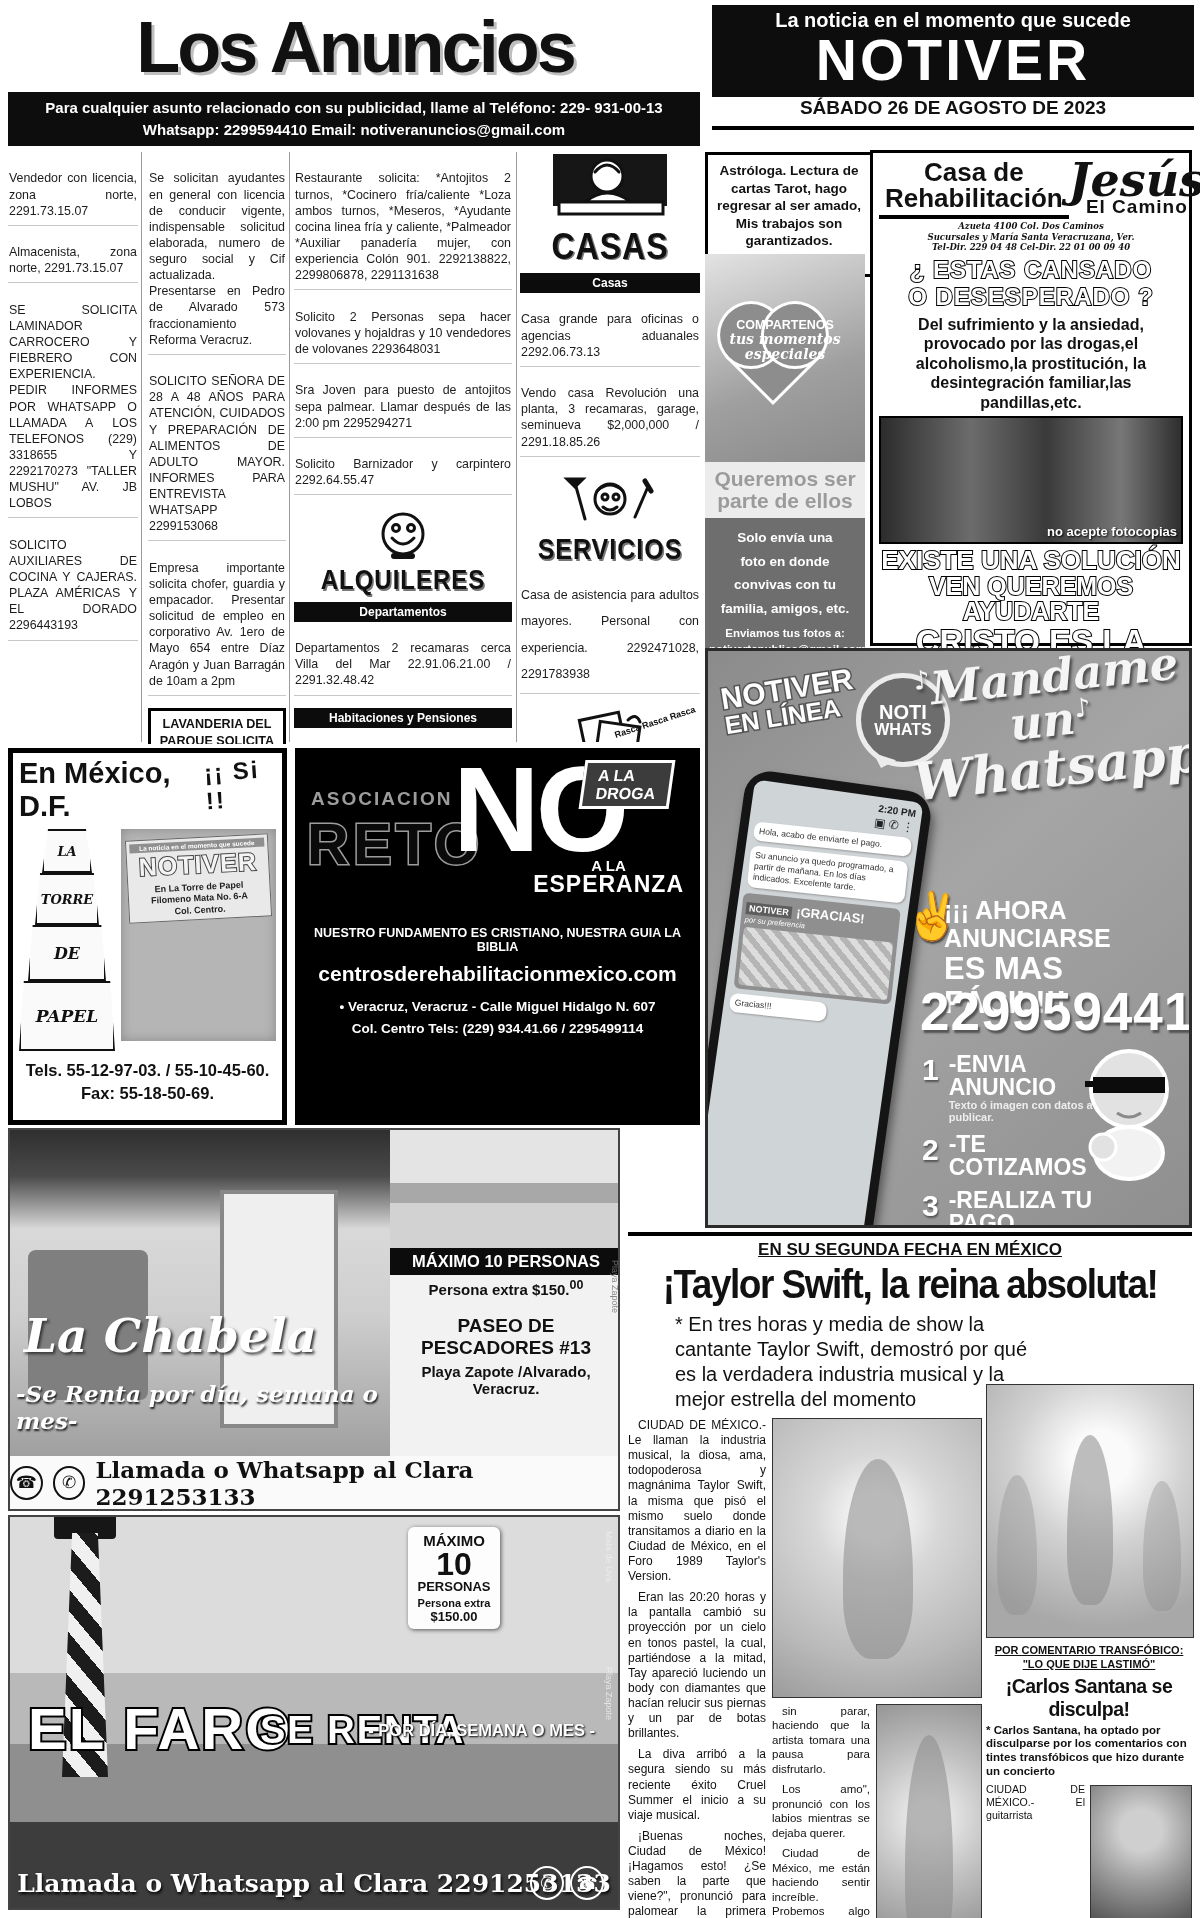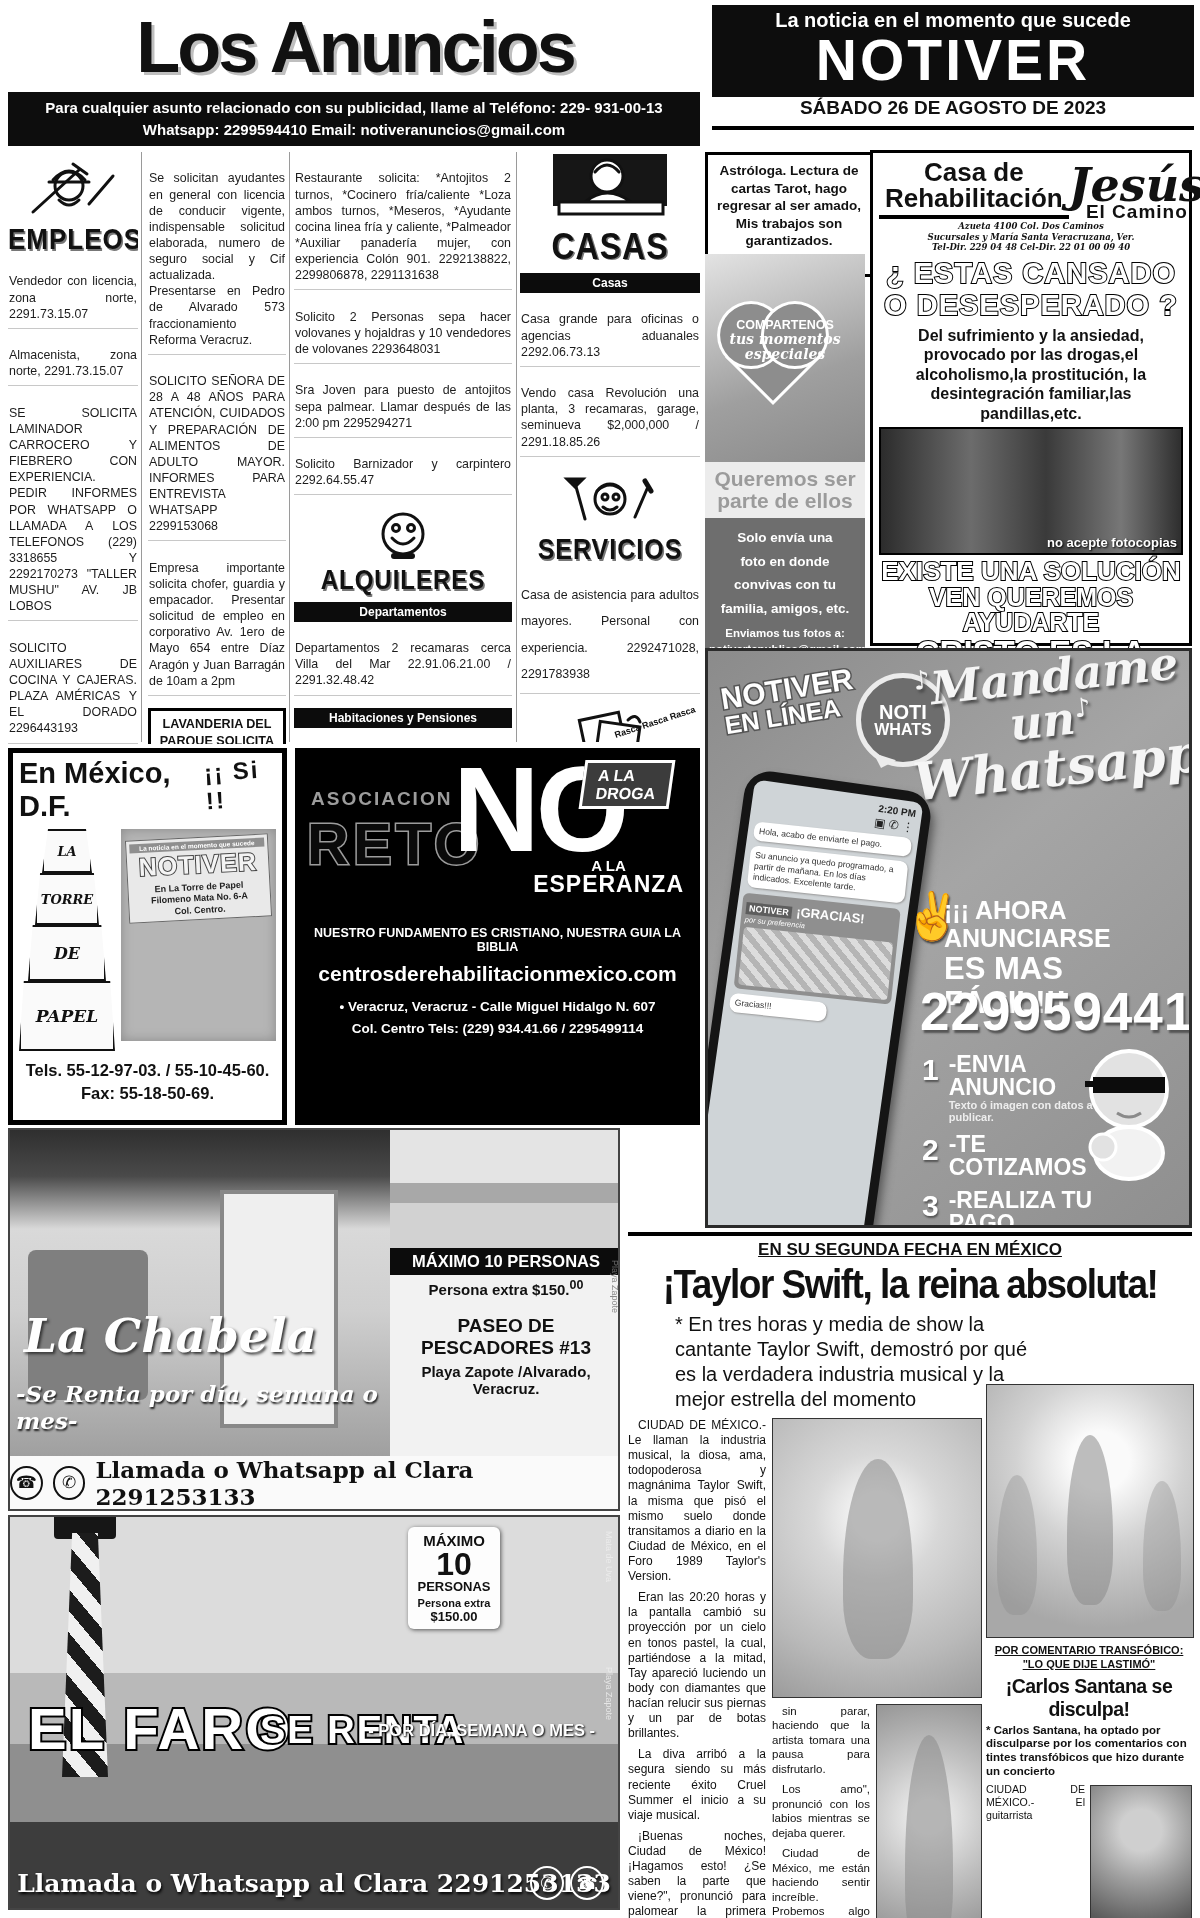--- a/index.html
+++ b/index.html
@@ -54,29 +54,29 @@
             line-height:1.05;padding:6px 0;}
   .comp-gray{background:#6e6e6e;color:#fff;font-weight:bold;font-size:13.5px;text-align:center;
              line-height:1.75;padding:8px 4px 4px;}
   .comp-send{font-size:11.5px;line-height:1.4;margin-top:4px;}
   .grat-pill{background:#f7f7f7;border-radius:14px;margin:8px 6px 0;padding:6px 4px;display:flex;
              align-items:center;justify-content:center;gap:6px;color:#9a9a9a;}
   .grat-heart{font-size:26px;line-height:1;color:#a0a0a0;}
   .grat-txt{font-size:13px;font-weight:bold;letter-spacing:1px;text-align:left;line-height:1.1;}
   
   .rehab{left:870px;top:150px;width:322px;height:496px;border:3px solid #000;padding:4px 6px;box-sizing:border-box;}
-  .rehab-head{display:flex;justify-content:space-between;align-items:flex-end;}
+  .rehab-head{display:flex;justify-content:space-between;align-items:center;}
   .rehab-title{font-size:26px;font-weight:900;line-height:1.0;text-align:center;
                border-bottom:4px solid #000;padding:2px 6px 4px;}
   .rehab-logo{text-align:center;line-height:.8;}
   .rehab-logo .jesus{font-family:"DejaVu Serif",serif;font-style:italic;font-weight:900;font-size:46px;}
   .rehab-logo .camino{font-size:19px;font-weight:900;letter-spacing:1px;}
   .rehab-addr{font-family:"DejaVu Serif",serif;font-weight:bold;font-style:italic;font-size:8.5px;
               text-align:center;line-height:1.25;margin:2px 0 4px;}
-  .rehab-q{text-align:center;font-size:29px;line-height:1.12;letter-spacing:1px;margin:2px 0;}
+  .rehab-q{text-align:center;font-size:24px;line-height:1.12;letter-spacing:1px;margin:2px 0;}
   .rehab-body{font-weight:bold;font-size:16px;text-align:center;line-height:1.22;margin:4px 0;}
   .rehab-photo{height:124px;border:2px solid #000;position:relative;
       background:linear-gradient(90deg,#2c2c2c,#6c6c6c 30%,#3a3a3a 55%,#777 80%,#2e2e2e);}
   .rehab-cap{position:absolute;right:4px;bottom:3px;color:#fff;font-weight:bold;font-size:13px;
              text-shadow:1px 1px 2px #000;}
   .rehab-sol{text-align:center;line-height:1.02;margin-top:3px;}
   
   .torre{left:8px;top:748px;width:279px;height:377px;border:5px solid #000;padding:4px 6px;box-sizing:border-box;}
   .torre-head{font-size:29px;font-weight:900;display:flex;align-items:flex-start;gap:8px;}
   .torre-si{font-size:24px;transform:rotate(-4deg);letter-spacing:2px;}
@@ -229,34 +229,20 @@
     <div class="notiver-tag">La noticia en el momento que sucede</div>
     <div class="notiver-brand">NOTIVER</div>
   </div>
   <div class="abs date-strip">SÁBADO 26 DE AGOSTO DE 2023</div>
 
   <div class="vrule" style="left:141px"></div>
   <div class="vrule" style="left:289px"></div>
   <div class="vrule" style="left:516px"></div>
 
   <div class="col" style="left:8px;width:130px;">
-    <div class="sec-head">
-      <svg class="doodle" width="108" height="72" viewBox="0 0 108 72">
-        <g fill="none" stroke="#111" stroke-width="3" stroke-linecap="round">
-          <circle cx="50" cy="34" r="14"></circle>
-          <path d="M34 28 q16 -18 32 0"></path>
-          <path d="M30 30 h40"></path>
-          <path d="M40 48 q10 10 20 0"></path>
-          <path d="M14 60 L60 18"></path>
-          <path d="M54 12 l14 10"></path>
-          <path d="M70 52 L94 24"></path>
-        </g>
-      </svg>
-      <div class="sec-title">EMPLEOS</div>
-    </div>
     <p class="ad">Vendedor con licencia, zona norte, 2291.73.15.07</p>
     <p class="ad">Almacenista, zona norte, 2291.73.15.07</p>
     <p class="ad">SE SOLICITA LAMINADOR CARROCERO Y FIEBRERO CON EXPERIENCIA. PEDIR INFORMES POR WHATSAPP O LLAMADA A LOS TELEFONOS (229) 3318655 Y 2292170273 "TALLER MUSHU" AV. JB LOBOS</p>
     <p class="ad">SOLICITO AUXILIARES DE COCINA Y CAJERAS. PLAZA AMÉRICAS Y EL DORADO 2296443193</p>
 
   </div>
 
   <div class="col" style="left:148px;width:138px;">
     <p class="ad">Se solicitan ayudantes en general con licencia de conducir vigente, indispensable solicitud elaborada, numero de seguro social y Cif actualizada. Presentarse en Pedro de Alvarado 573 fraccionamiento Reforma Veracruz.</p>
     <p class="ad">SOLICITO SEÑORA DE 28 A 48 AÑOS PARA ATENCIÓN, CUIDADOS Y PREPARACIÓN DE ALIMENTOS DE ADULTO MAYOR. INFORMES PARA ENTREVISTA WHATSAPP 2299153068</p>

